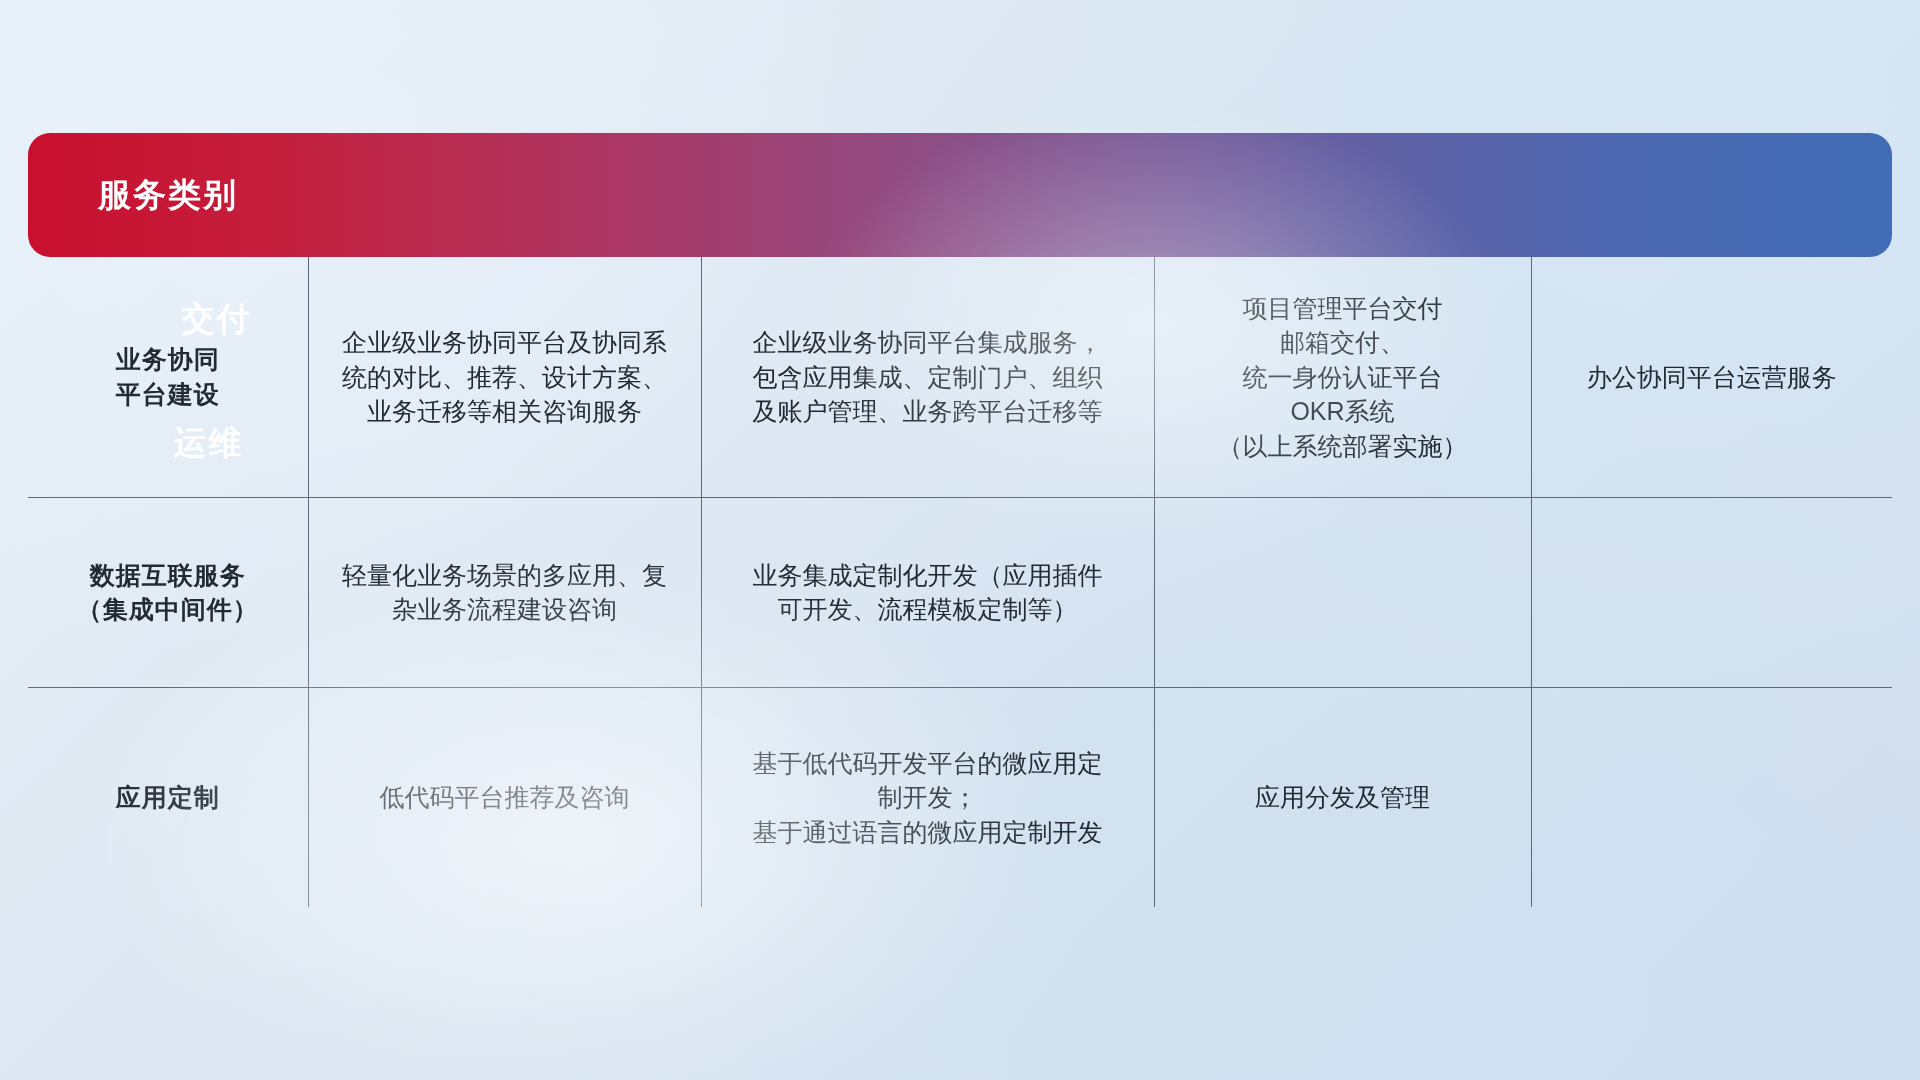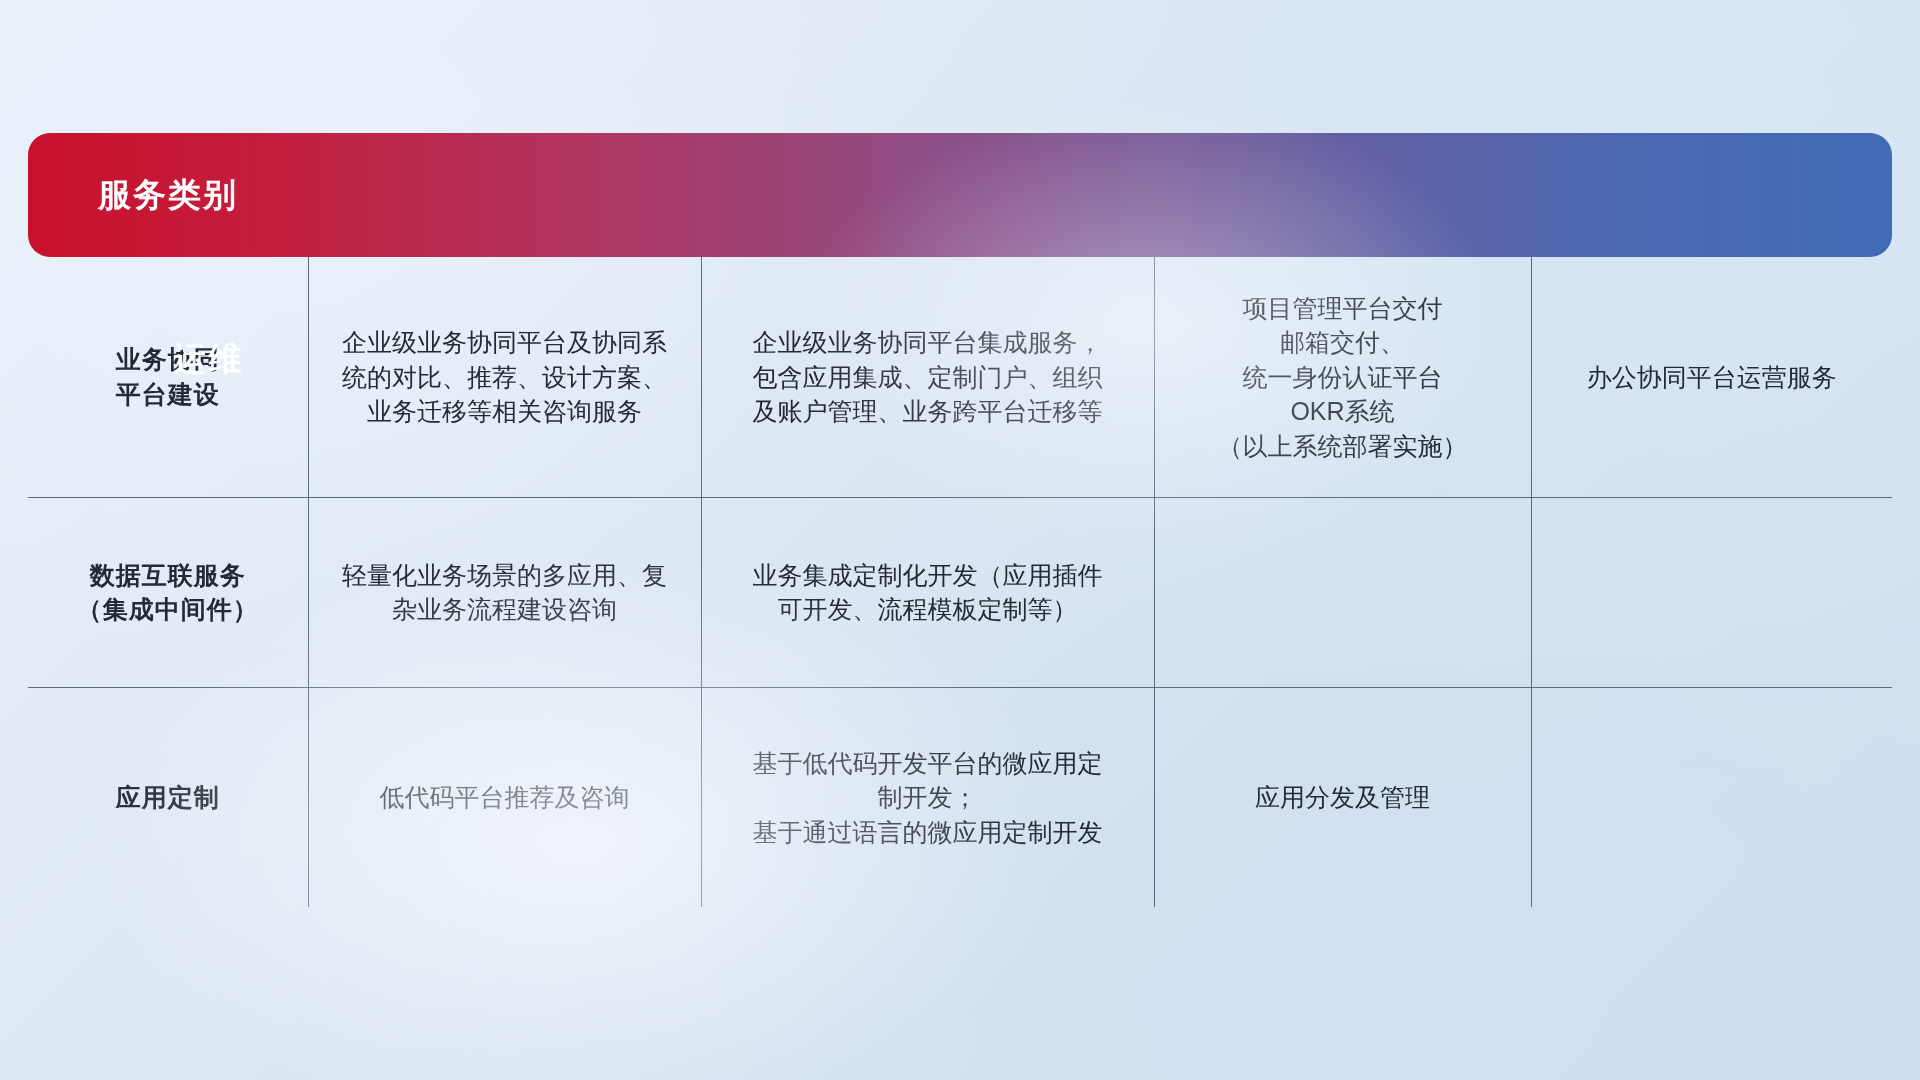--- a/index.html
+++ b/index.html
@@ -67,21 +67,21 @@
     font-weight: bold;
     letter-spacing: 2px;
     text-align: center;
     line-height: 124px;
   }
 
   .col0 { width: 280px; }
   .col1 { width: 393px; }
   .col2 { width: 453px; }
   .col3 { width: 377px; }
-  .col4 { width: 361px; margin-top: 40px; }
+  .col4 { width: 361px; }
 
   .body-area {
     position: relative;
     width: 1864px;
     margin-top: 0;
   }
 
   table.body {
     width: 1864px;
     border-collapse: collapse;
@@ -131,20 +131,21 @@
 <body>
 
 <div class="page">
 
   <div class="table-wrap">
 
     <div style="position:relative; width:1864px; height:124px;">
       <div class="header-bg"></div>
       <div class="header-row">
         <div class="hcell col0">服务类别</div>
+        <div class="hcell col3">交付</div>
         <div class="hcell col4">运维</div>
       </div>
     </div>
 
     <div class="body-area">
       <table class="body">
         <colgroup>
           <col style="width:280px">
           <col style="width:393px">
           <col style="width:453px">

